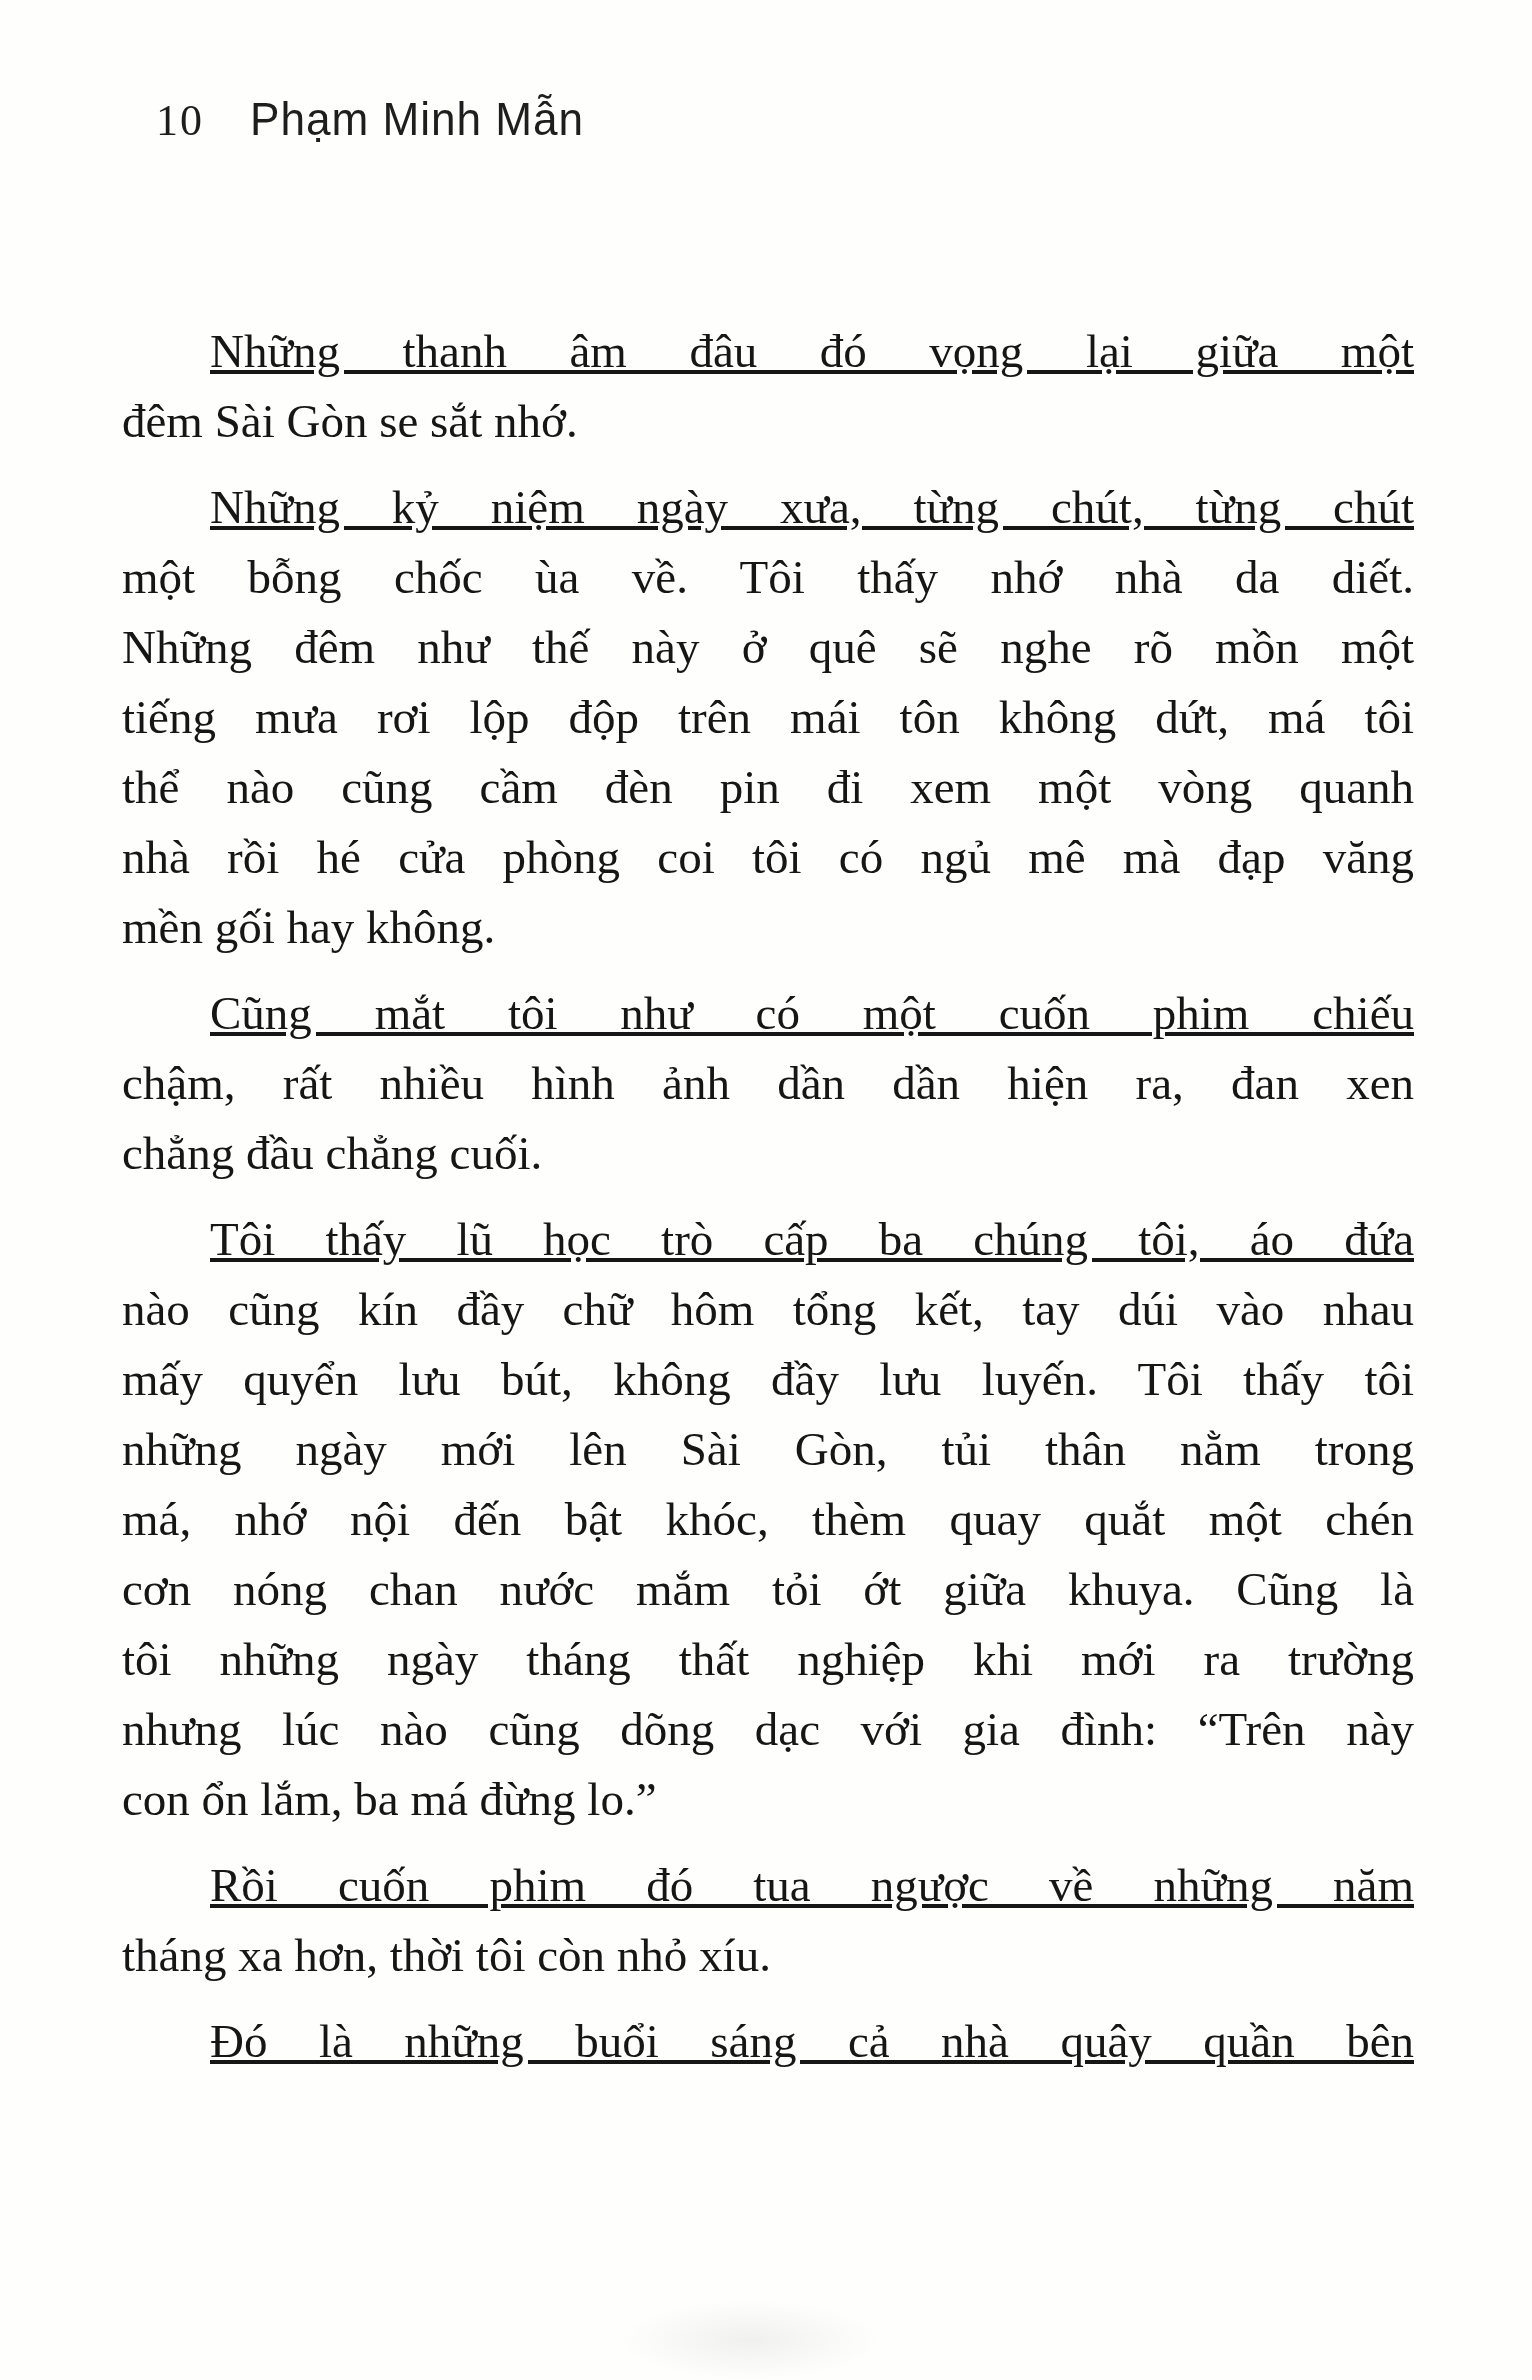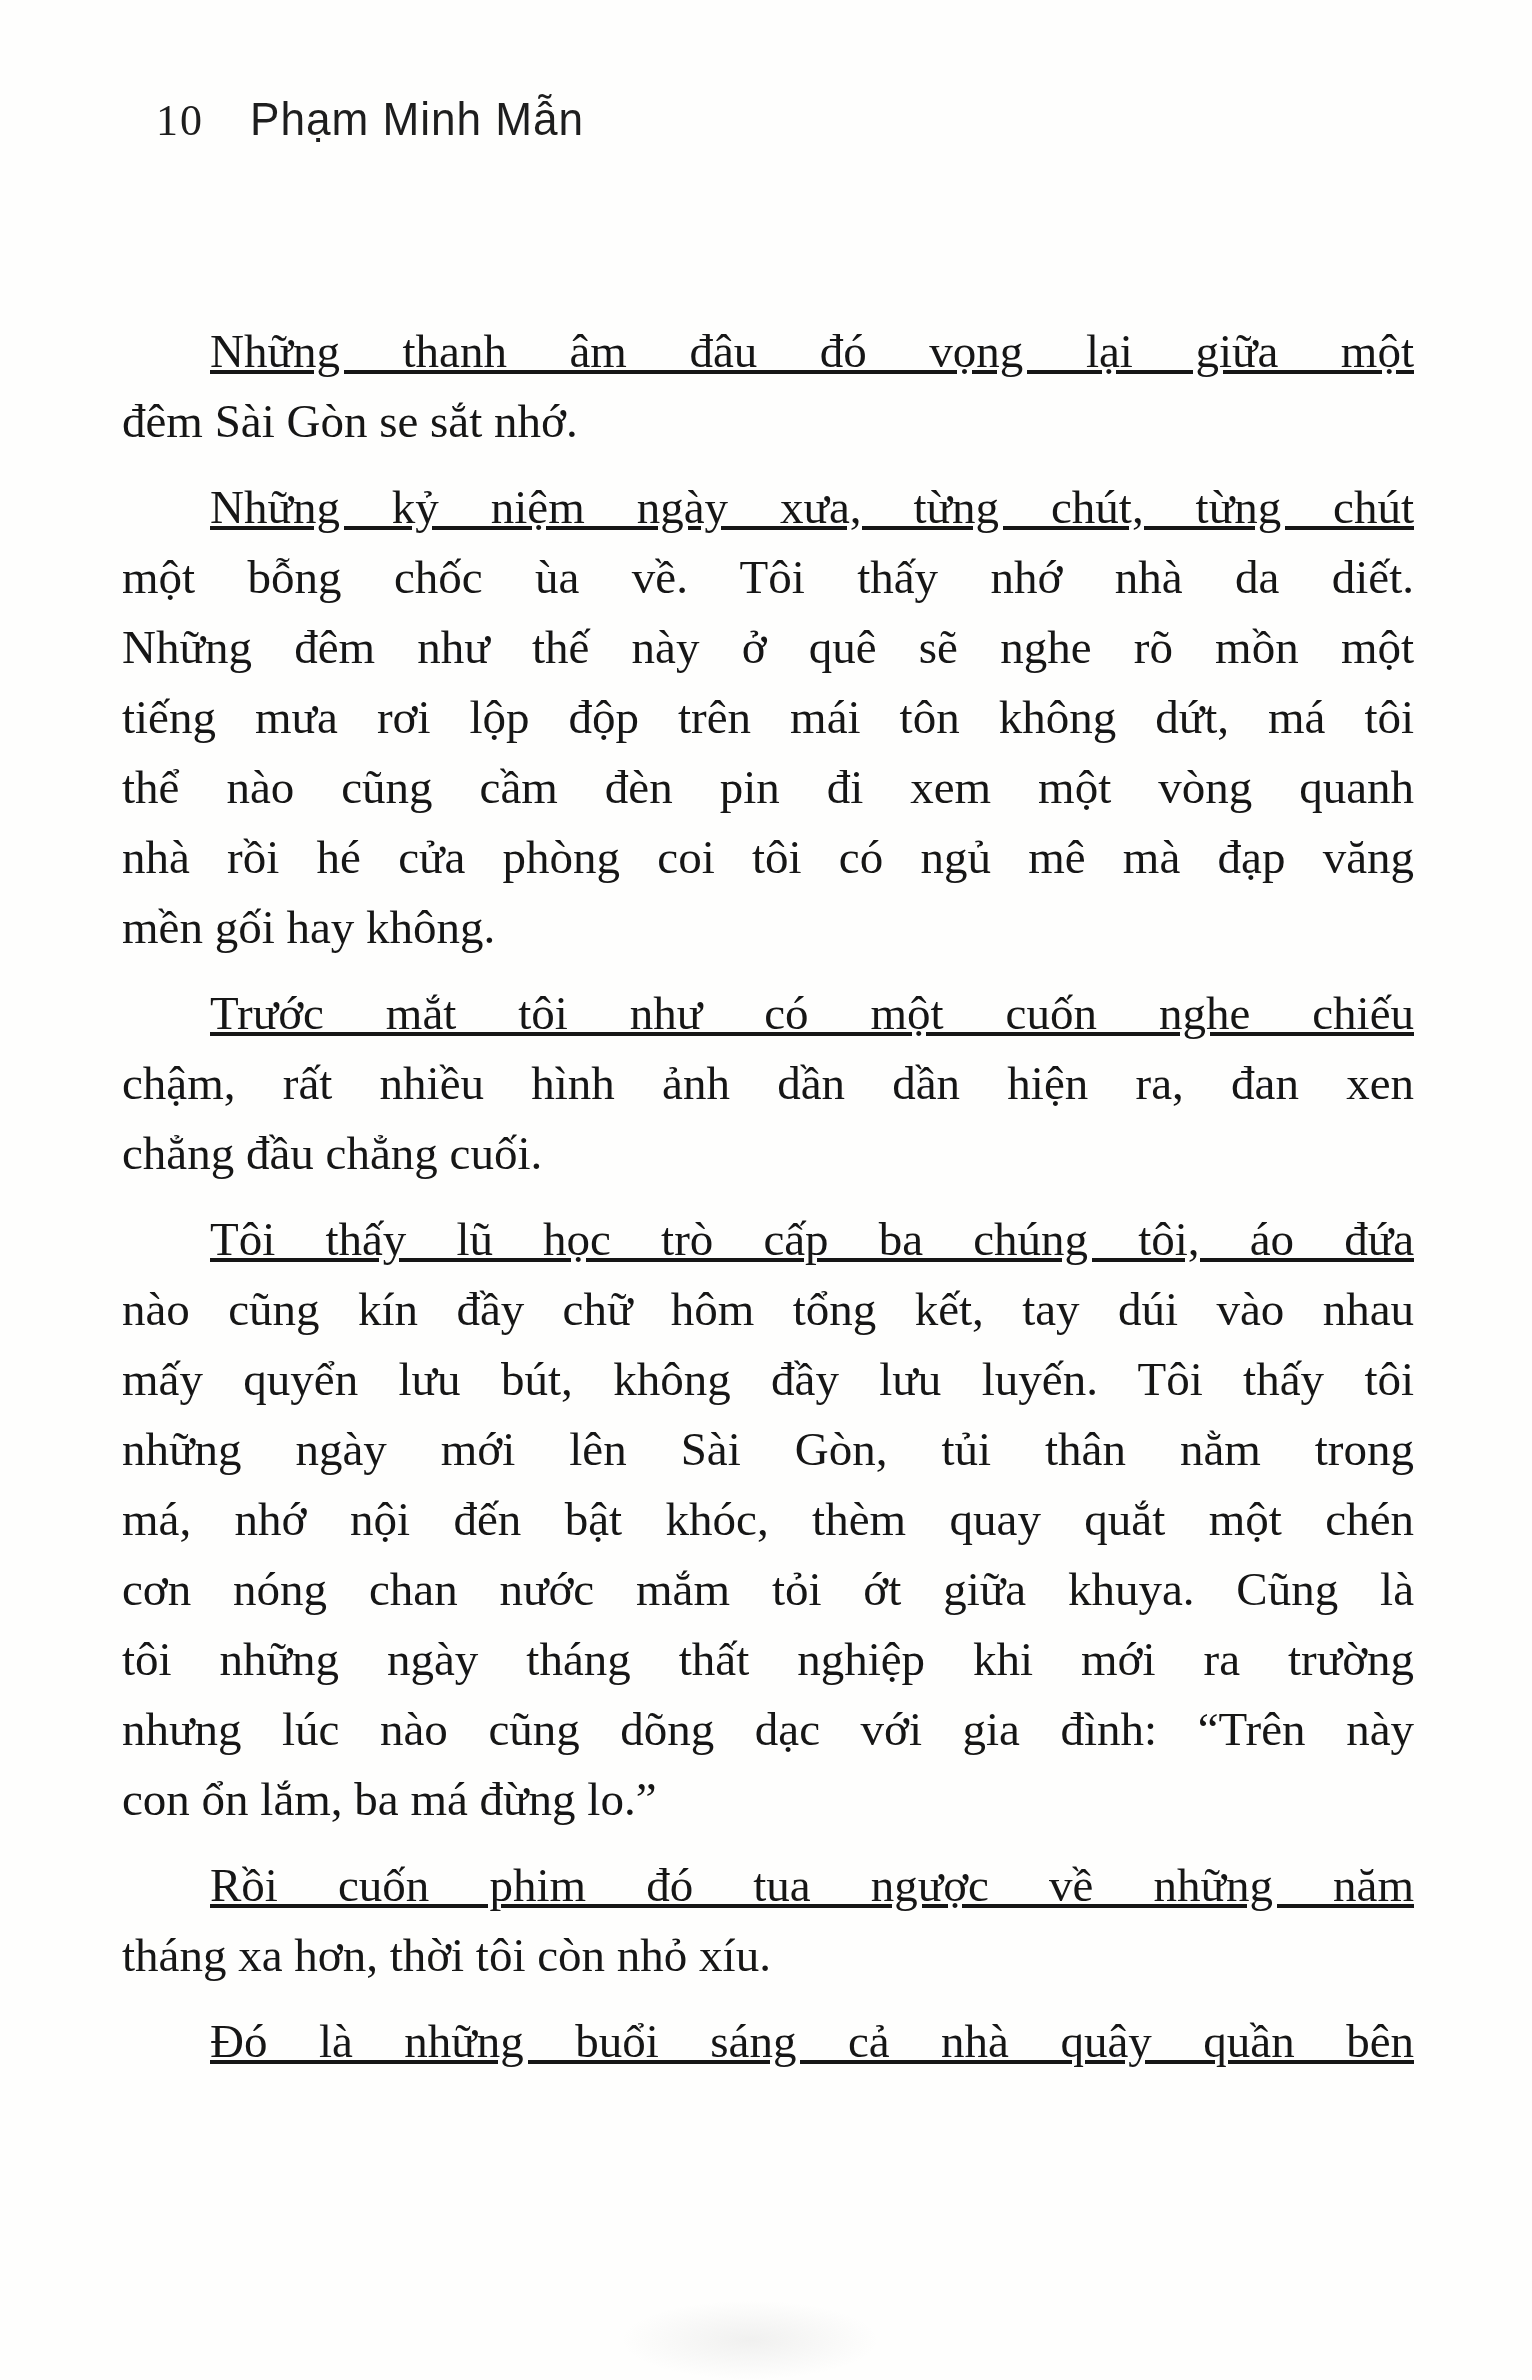--- a/index.html
+++ b/index.html
@@ -96,21 +96,21 @@
       <div class="paragraph">
         <div class="line first">Những kỷ niệm ngày xưa, từng chút, từng chút</div>
         <div class="line">một bỗng chốc ùa về. Tôi thấy nhớ nhà da diết.</div>
         <div class="line">Những đêm như thế này ở quê sẽ nghe rõ mồn một</div>
         <div class="line">tiếng mưa rơi lộp độp trên mái tôn không dứt, má tôi</div>
         <div class="line">thể nào cũng cầm đèn pin đi xem một vòng quanh</div>
         <div class="line">nhà rồi hé cửa phòng coi tôi có ngủ mê mà đạp văng</div>
         <div class="line last">mền gối hay không.</div>
       </div>
       <div class="paragraph">
-        <div class="line first">Trước mắt tôi như có một cuốn nghe chiếu</div>
+        <div class="line first">Cũng mắt tôi như có một cuốn phim chiếu</div>
         <div class="line">chậm, rất nhiều hình ảnh dần dần hiện ra, đan xen</div>
         <div class="line last">chẳng đầu chẳng cuối.</div>
       </div>
       <div class="paragraph">
         <div class="line first">Tôi thấy lũ học trò cấp ba chúng tôi, áo đứa</div>
         <div class="line">nào cũng kín đầy chữ hôm tổng kết, tay dúi vào nhau</div>
         <div class="line">mấy quyển lưu bút, không đầy lưu luyến. Tôi thấy tôi</div>
         <div class="line">những ngày mới lên Sài Gòn, tủi thân nằm trong</div>
         <div class="line">má, nhớ nội đến bật khóc, thèm quay quắt một chén</div>
         <div class="line">cơn nóng chan nước mắm tỏi ớt giữa khuya. Cũng là</div>

